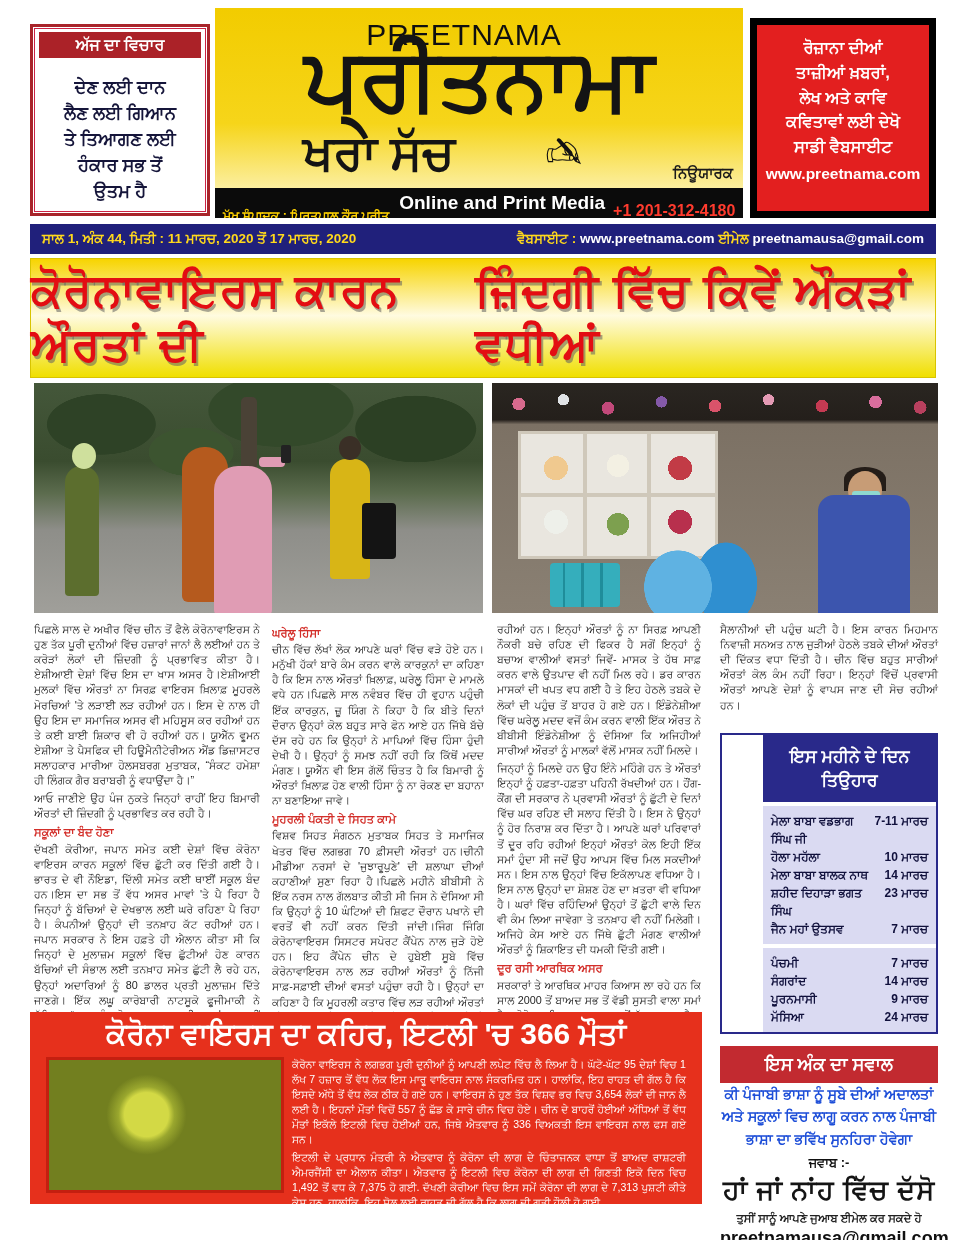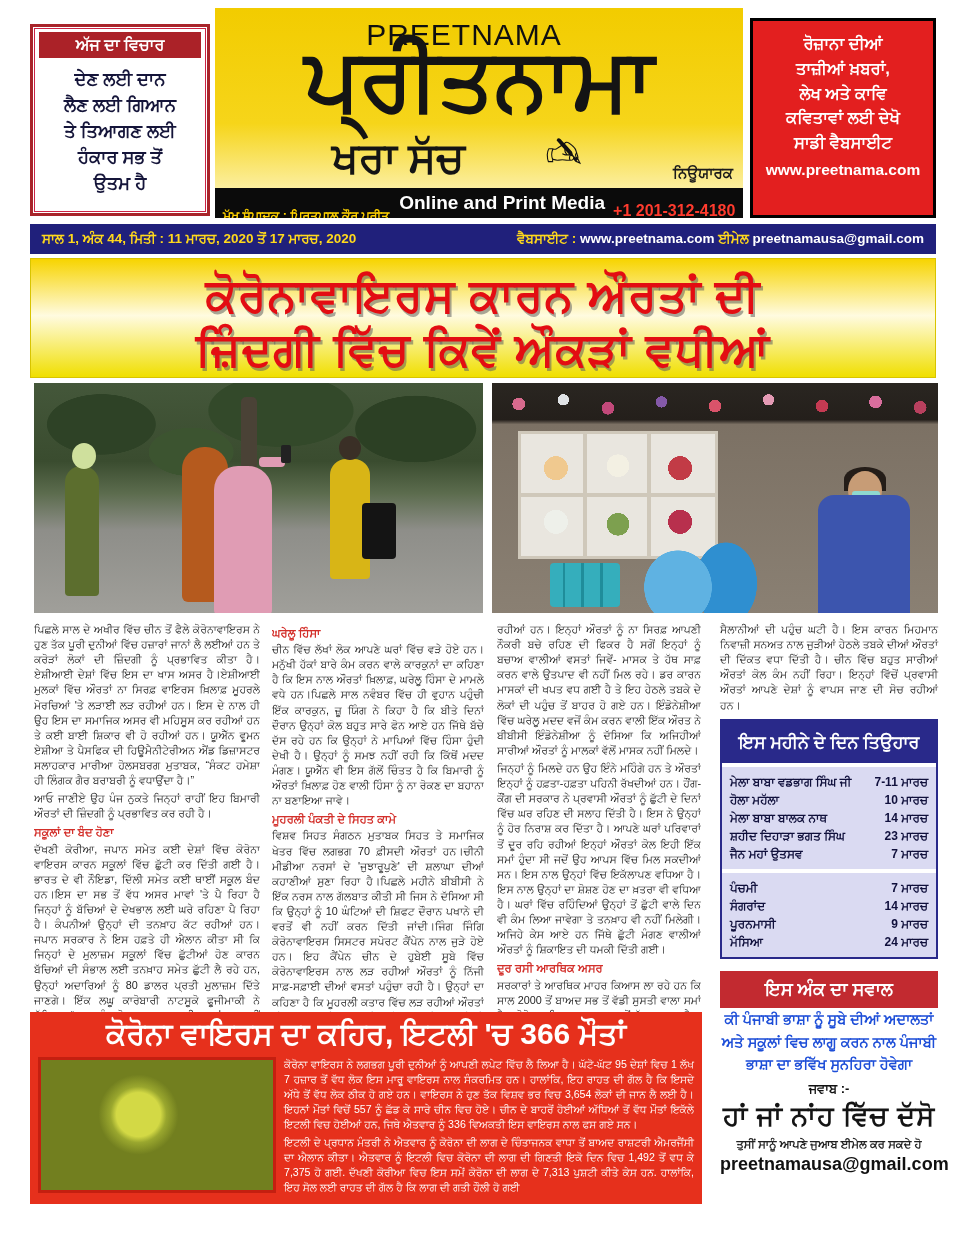--- a/index.html
+++ b/index.html
@@ -2,51 +2,51 @@
 <html><head>
 <meta charset="utf-8">
 <style>
   html,body{margin:0;padding:0;background:#ffffff;}
   body{font-family:"Liberation Sans","DejaVu Sans",sans-serif;}
   .page{position:relative;width:960px;height:1240px;background:#fff;overflow:hidden;}
 
   
   .quote-box{position:absolute;left:30px;top:24px;width:180px;height:192px;background:#fff;
     border:3px solid #a8242a;box-shadow:inset 0 0 0 1px #fff, inset 0 0 0 2px #c24;box-sizing:border-box;text-align:center;}
-  .quote-box .qhead{margin:5px 6px 8px 6px;background:#ab2228;color:#fff;font-weight:bold;font-size:16px;padding:4px 0;}
+  .quote-box .qhead{margin:5px 6px 16px 6px;background:#ab2228;color:#fff;font-weight:bold;font-size:16px;padding:4px 0;}
   .quote-box .qline{font-size:18px;font-weight:bold;color:#15153a;line-height:1.45;}
 
   .masthead{position:absolute;left:215px;top:8px;width:528px;height:210px;box-sizing:border-box;
     background:linear-gradient(180deg,#f2cc00 0%,#f6d51a 55%,#fdf4bb 92%);overflow:hidden;}
   .mh-latin{position:absolute;top:10px;left:0;right:30px;text-align:center;font-weight:normal;font-size:30px;letter-spacing:1px;color:#101010;}
   .mh-punjabi{position:absolute;top:26px;left:0;right:0;text-align:center;font-weight:bold;font-size:86px;line-height:1.05;color:#141414;}
-  .mh-tag{position:absolute;bottom:36px;left:88px;font-weight:bold;font-size:42px;color:#141414;margin-left:29px;}
+  .mh-tag{position:absolute;bottom:36px;left:88px;font-weight:bold;font-size:48px;color:#141414;}
   .mh-pen{position:absolute;bottom:40px;left:330px;font-size:44px;color:#111;transform:scaleX(-1);}
   .mh-city{position:absolute;bottom:36px;right:10px;font-weight:bold;font-size:15px;color:#1a1a1a;}
   .mh-strip{position:absolute;left:0;right:0;bottom:0;height:30px;background:#0b0b0b;display:flex;align-items:center;padding:0 8px;box-sizing:border-box;white-space:nowrap;}
   .mh-editor{color:#ffd200;font-size:12.5px;font-weight:bold;margin-right:10px;margin-top:26px;}
   .mh-media{color:#ffffff;font-size:19px;font-weight:bold;margin-right:8px;}
   .mh-phone{color:#ff3b2e;font-size:16px;font-weight:bold;margin-top:16px;}
 
   .promo-box{position:absolute;left:750px;top:18px;width:186px;height:200px;box-sizing:border-box;background:#e31f1f;
-    border:3px solid #000000;text-align:center;color:#fff;padding-top:10px;}
+    border:7px solid #000000;text-align:center;color:#fff;padding-top:10px;}
   .promo-box .pline{font-size:16.5px;font-weight:bold;line-height:1.5;}
   .promo-box .purl{font-size:15.5px;font-weight:bold;margin-top:6px;}
 
   
   .info-bar{position:absolute;left:30px;top:224px;width:906px;height:30px;background:#20207b;display:flex;align-items:center;
     justify-content:space-between;padding:11px 12px;box-sizing:border-box;white-space:nowrap;}
   .ib-issue{color:#ffd91c;font-size:13.5px;font-weight:bold;}
   .ib-right{font-size:13.5px;font-weight:bold;}
   .ib-right .lbl{color:#ffd91c;} .ib-right .val{color:#ffffff;}
 
   
   .headline-box{position:absolute;left:30px;top:258px;width:906px;height:120px;box-sizing:border-box;
     background:linear-gradient(180deg,#f7d400 0%,#fffbe0 48%,#f0df00 100%);border:1px solid #d8c400;
-    display:flex;flex-direction:column;align-items:center;justify-content:flex-end;}
+    display:flex;align-items:center;justify-content:flex-end;}
   .headline-box .hl{font-size:46px;font-weight:bold;color:#e30d12;line-height:1.17;
     text-shadow:2px 3px 0 rgba(96,96,96,.55);letter-spacing:1px;}
 
   
   .photo{position:absolute;top:383px;height:230px;overflow:hidden;}
   .photo-left{left:34px;width:449px;background:linear-gradient(180deg,#44573a 0%,#3a4c2f 34%,#5c6c4e 48%,#8e8e89 64%,#a09f9a 100%);}
   .photo-right{left:492px;width:446px;background:linear-gradient(180deg,#2a2621 0%,#241f1b 16%,#7c7164 18%,#8a8073 100%);}
   .foliage{position:absolute;inset:0;background:
     radial-gradient(ellipse 90px 50px at 15% 18%,#2e4226 0 60%,transparent 61%),
     radial-gradient(ellipse 120px 60px at 55% 12%,#33492a 0 60%,transparent 61%),
@@ -86,37 +86,37 @@
   .vendor-mask{position:absolute;right:58px;bottom:106px;width:28px;height:16px;background:#8fd9cf;border-radius:3px;}
 
   
   .col{position:absolute;top:622px;height:390px;overflow:hidden;font-size:10.8px;line-height:1.4;color:#1d1d1d;text-align:justify;}
   .col p{margin:0 0 3px 0;}
   .col .sub{color:#d32f2a;font-weight:bold;font-size:11.5px;margin:3px 0 1px 0;text-align:left;}
   .c1{left:34px;width:226px;} .c2{left:272px;width:212px;} .c3{left:497px;width:204px;}
   .c4{left:720px;width:218px;height:auto;overflow:visible;}
 
   
-  .fest{margin-top:6px;border:2px solid #29298a;background:#fff;}
+  .fest{margin-top:20px;border:2px solid #29298a;background:#fff;padding-left:41px;}
   .fest-head{background:#29298a;color:#fff;font-weight:bold;font-size:17.5px;text-align:center;padding:9px 2px;}
   .fest-sec{background:#dadaf2;margin-top:4px;padding:6px 8px;}
   .fest-row{display:flex;justify-content:space-between;font-size:12px;font-weight:bold;color:#10103c;line-height:1.5;}
   .fest-row .fname{max-width:130px;text-align:left;} .fest-row .fdate{white-space:nowrap;}
 
   
   .qbox{margin-top:12px;text-align:center;}
   .qbox-head{background:#c22a30;color:#fff;font-weight:bold;font-size:18px;padding:6px 0;}
   .qbox-q{font-size:14.5px;font-weight:bold;color:#1d4ed8;line-height:1.55;margin-top:0;}
   .qbox-ans-lbl{font-size:13px;font-weight:bold;color:#111;margin-top:4px;}
   .qbox-ans{font-size:27px;font-weight:bold;color:#141414;letter-spacing:1px;}
   .qbox-note{font-size:11.5px;font-weight:bold;color:#222;}
   .qbox-email{font-size:18px;font-weight:bold;color:#111;}
 
   
-  .bottom-band{position:absolute;left:30px;top:1012px;width:672px;height:192px;background:#e6301c;box-sizing:border-box;padding:4px 8px;}
+  .bottom-band{position:absolute;left:30px;top:1012px;width:672px;height:192px;background:#e6301c;box-sizing:border-box;padding:4px 16px;}
   .bb-head{color:#fff;font-weight:bold;font-size:30px;text-align:center;line-height:1.2;}
   .bb-row{display:flex;margin-top:5px;}
   .virus{width:238px;height:136px;flex:none;border:3px solid #c41f10;box-sizing:border-box;margin-right:8px;background:
      radial-gradient(circle 40px at 42% 42%,#d3d945 0 55%,#9aa72e 70%,#727f1f 100%),
      radial-gradient(circle 26px at 14% 52%,#c2cb51 0 60%,#8b9931 100%),
      radial-gradient(circle 22px at 84% 18%,#cdd455 0 60%,#93a038 100%),
      radial-gradient(circle 20px at 90% 72%,#bfc94e 0 60%,#8a9830 100%),
      radial-gradient(circle 16px at 62% 88%,#c6cf52 0 60%,#8f9d33 100%),
      linear-gradient(115deg,#3a7f9e 0%,#62b7c6 28%,#3f5f9b 52%,#6a58a0 74%,#3f8fae 100%);}
   .bb-text{color:#ffffff;font-size:10.6px;line-height:1.42;text-align:justify;}

